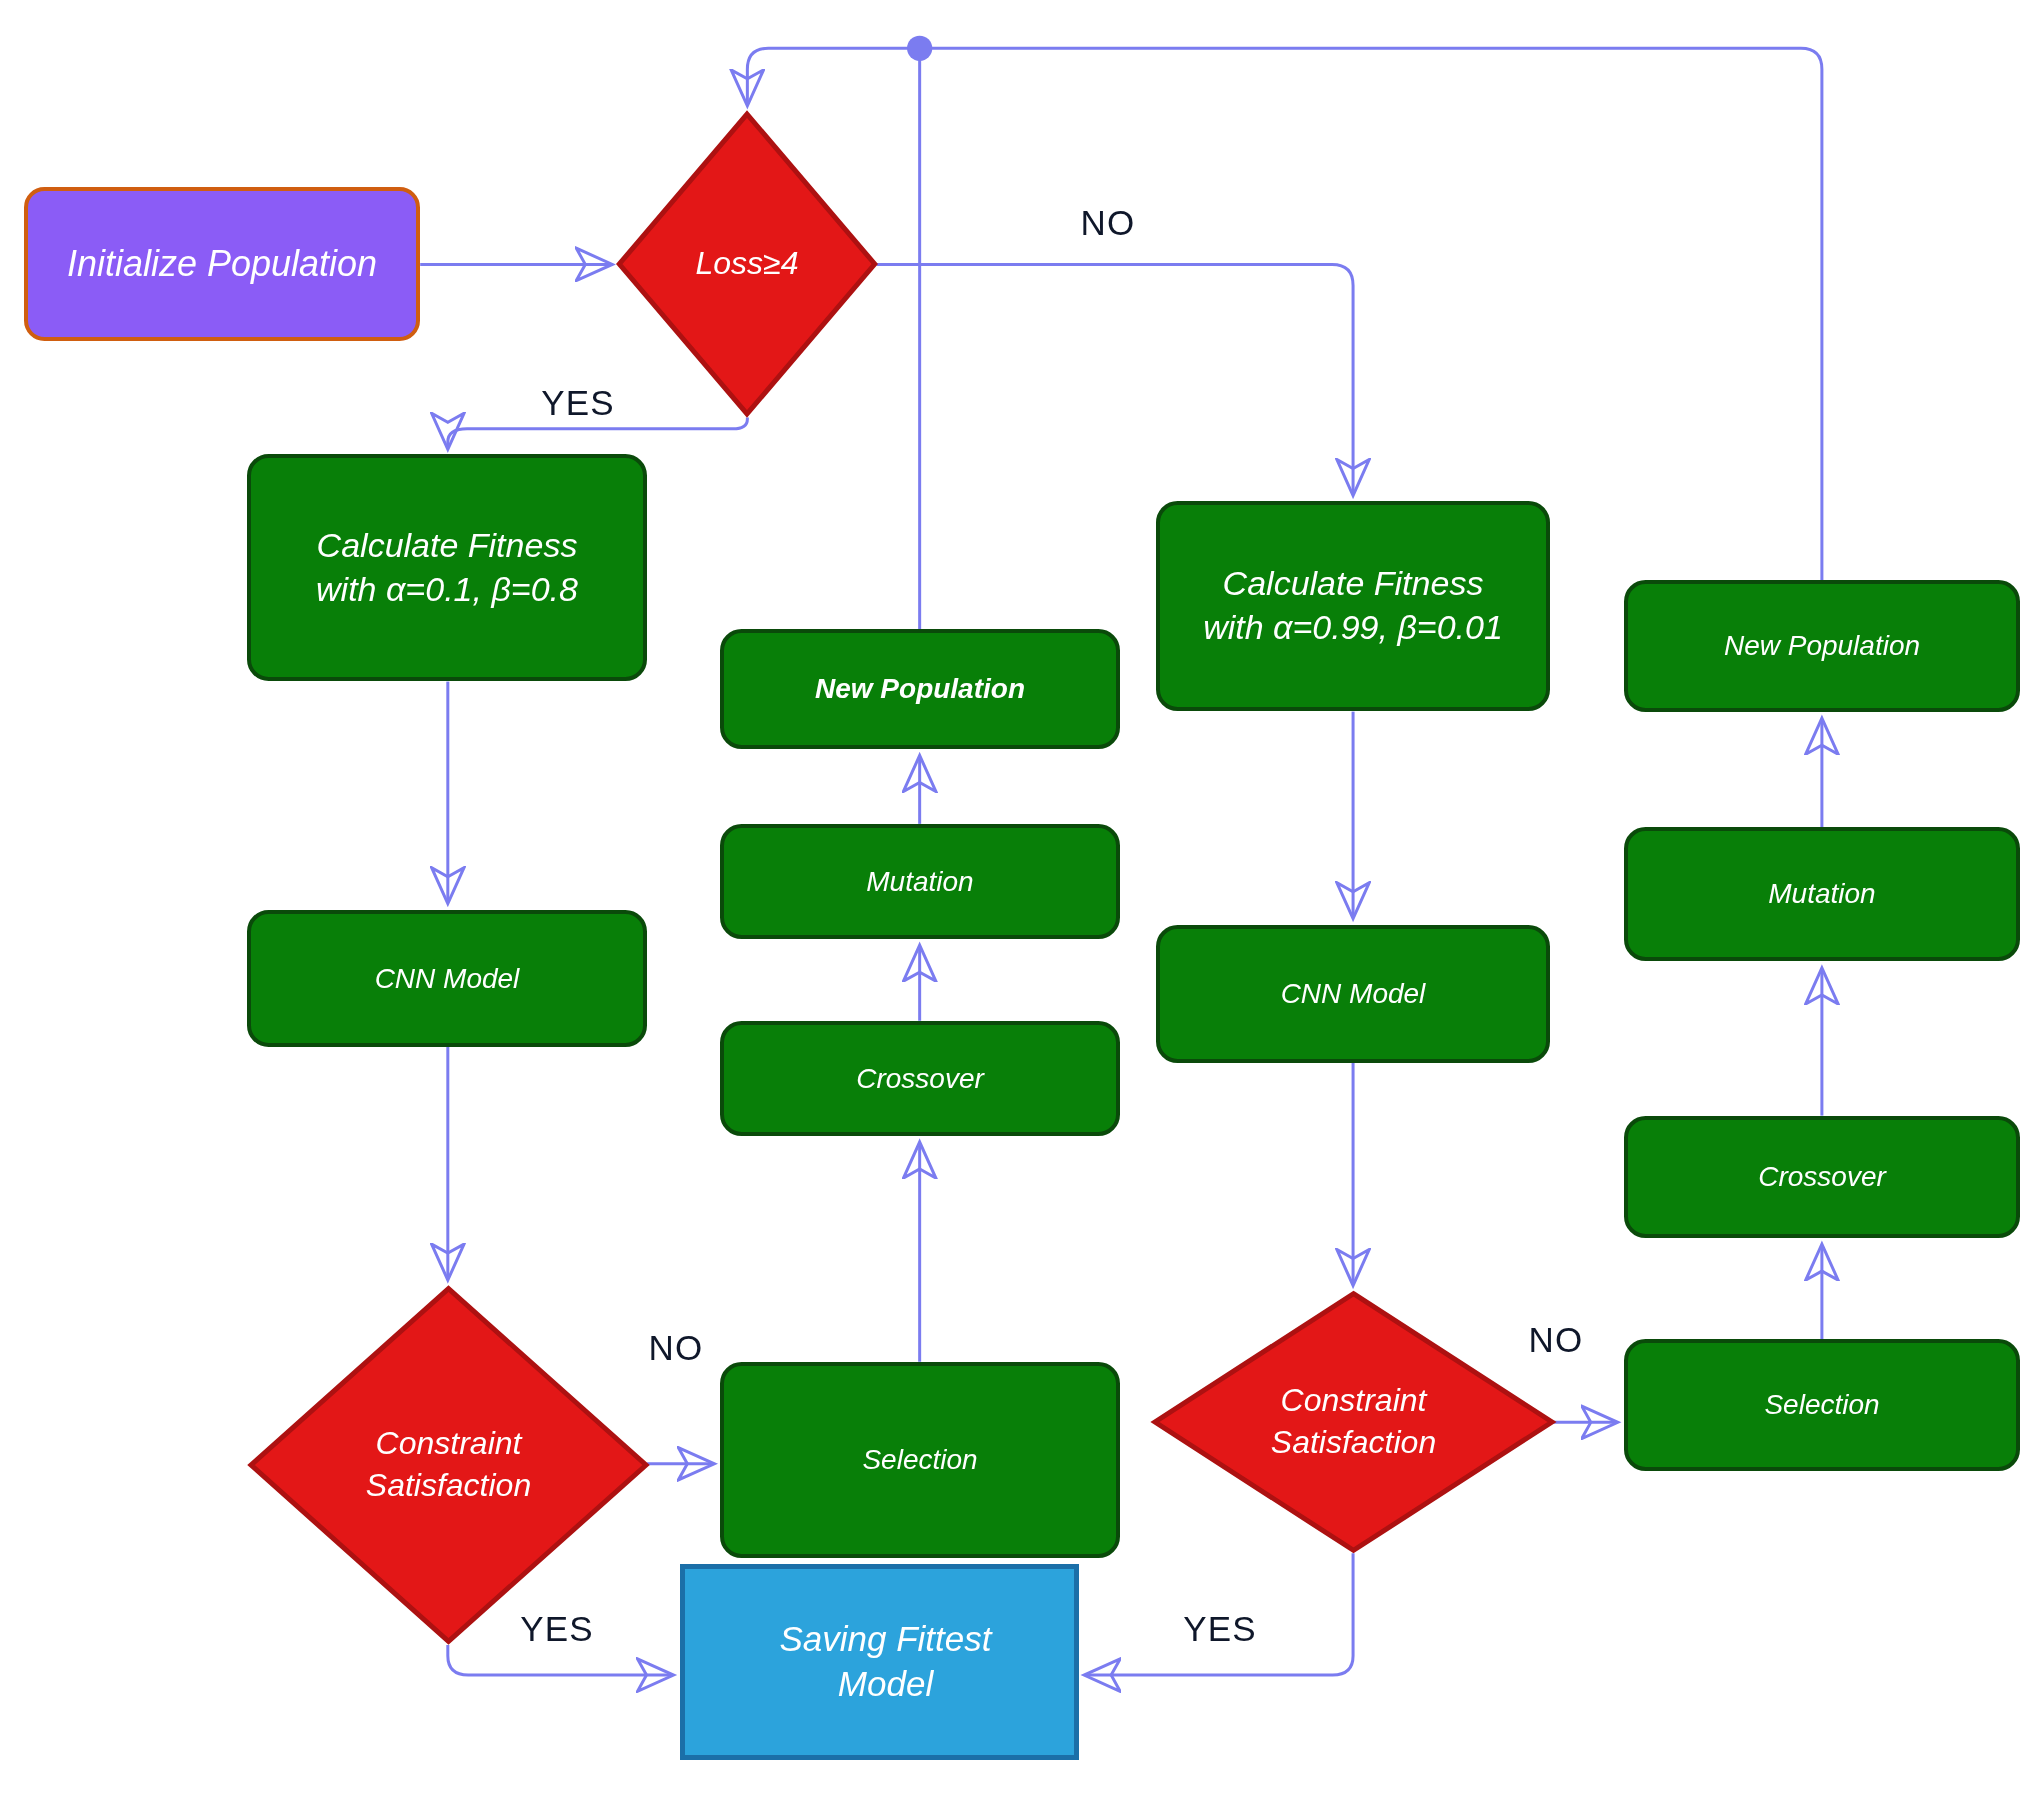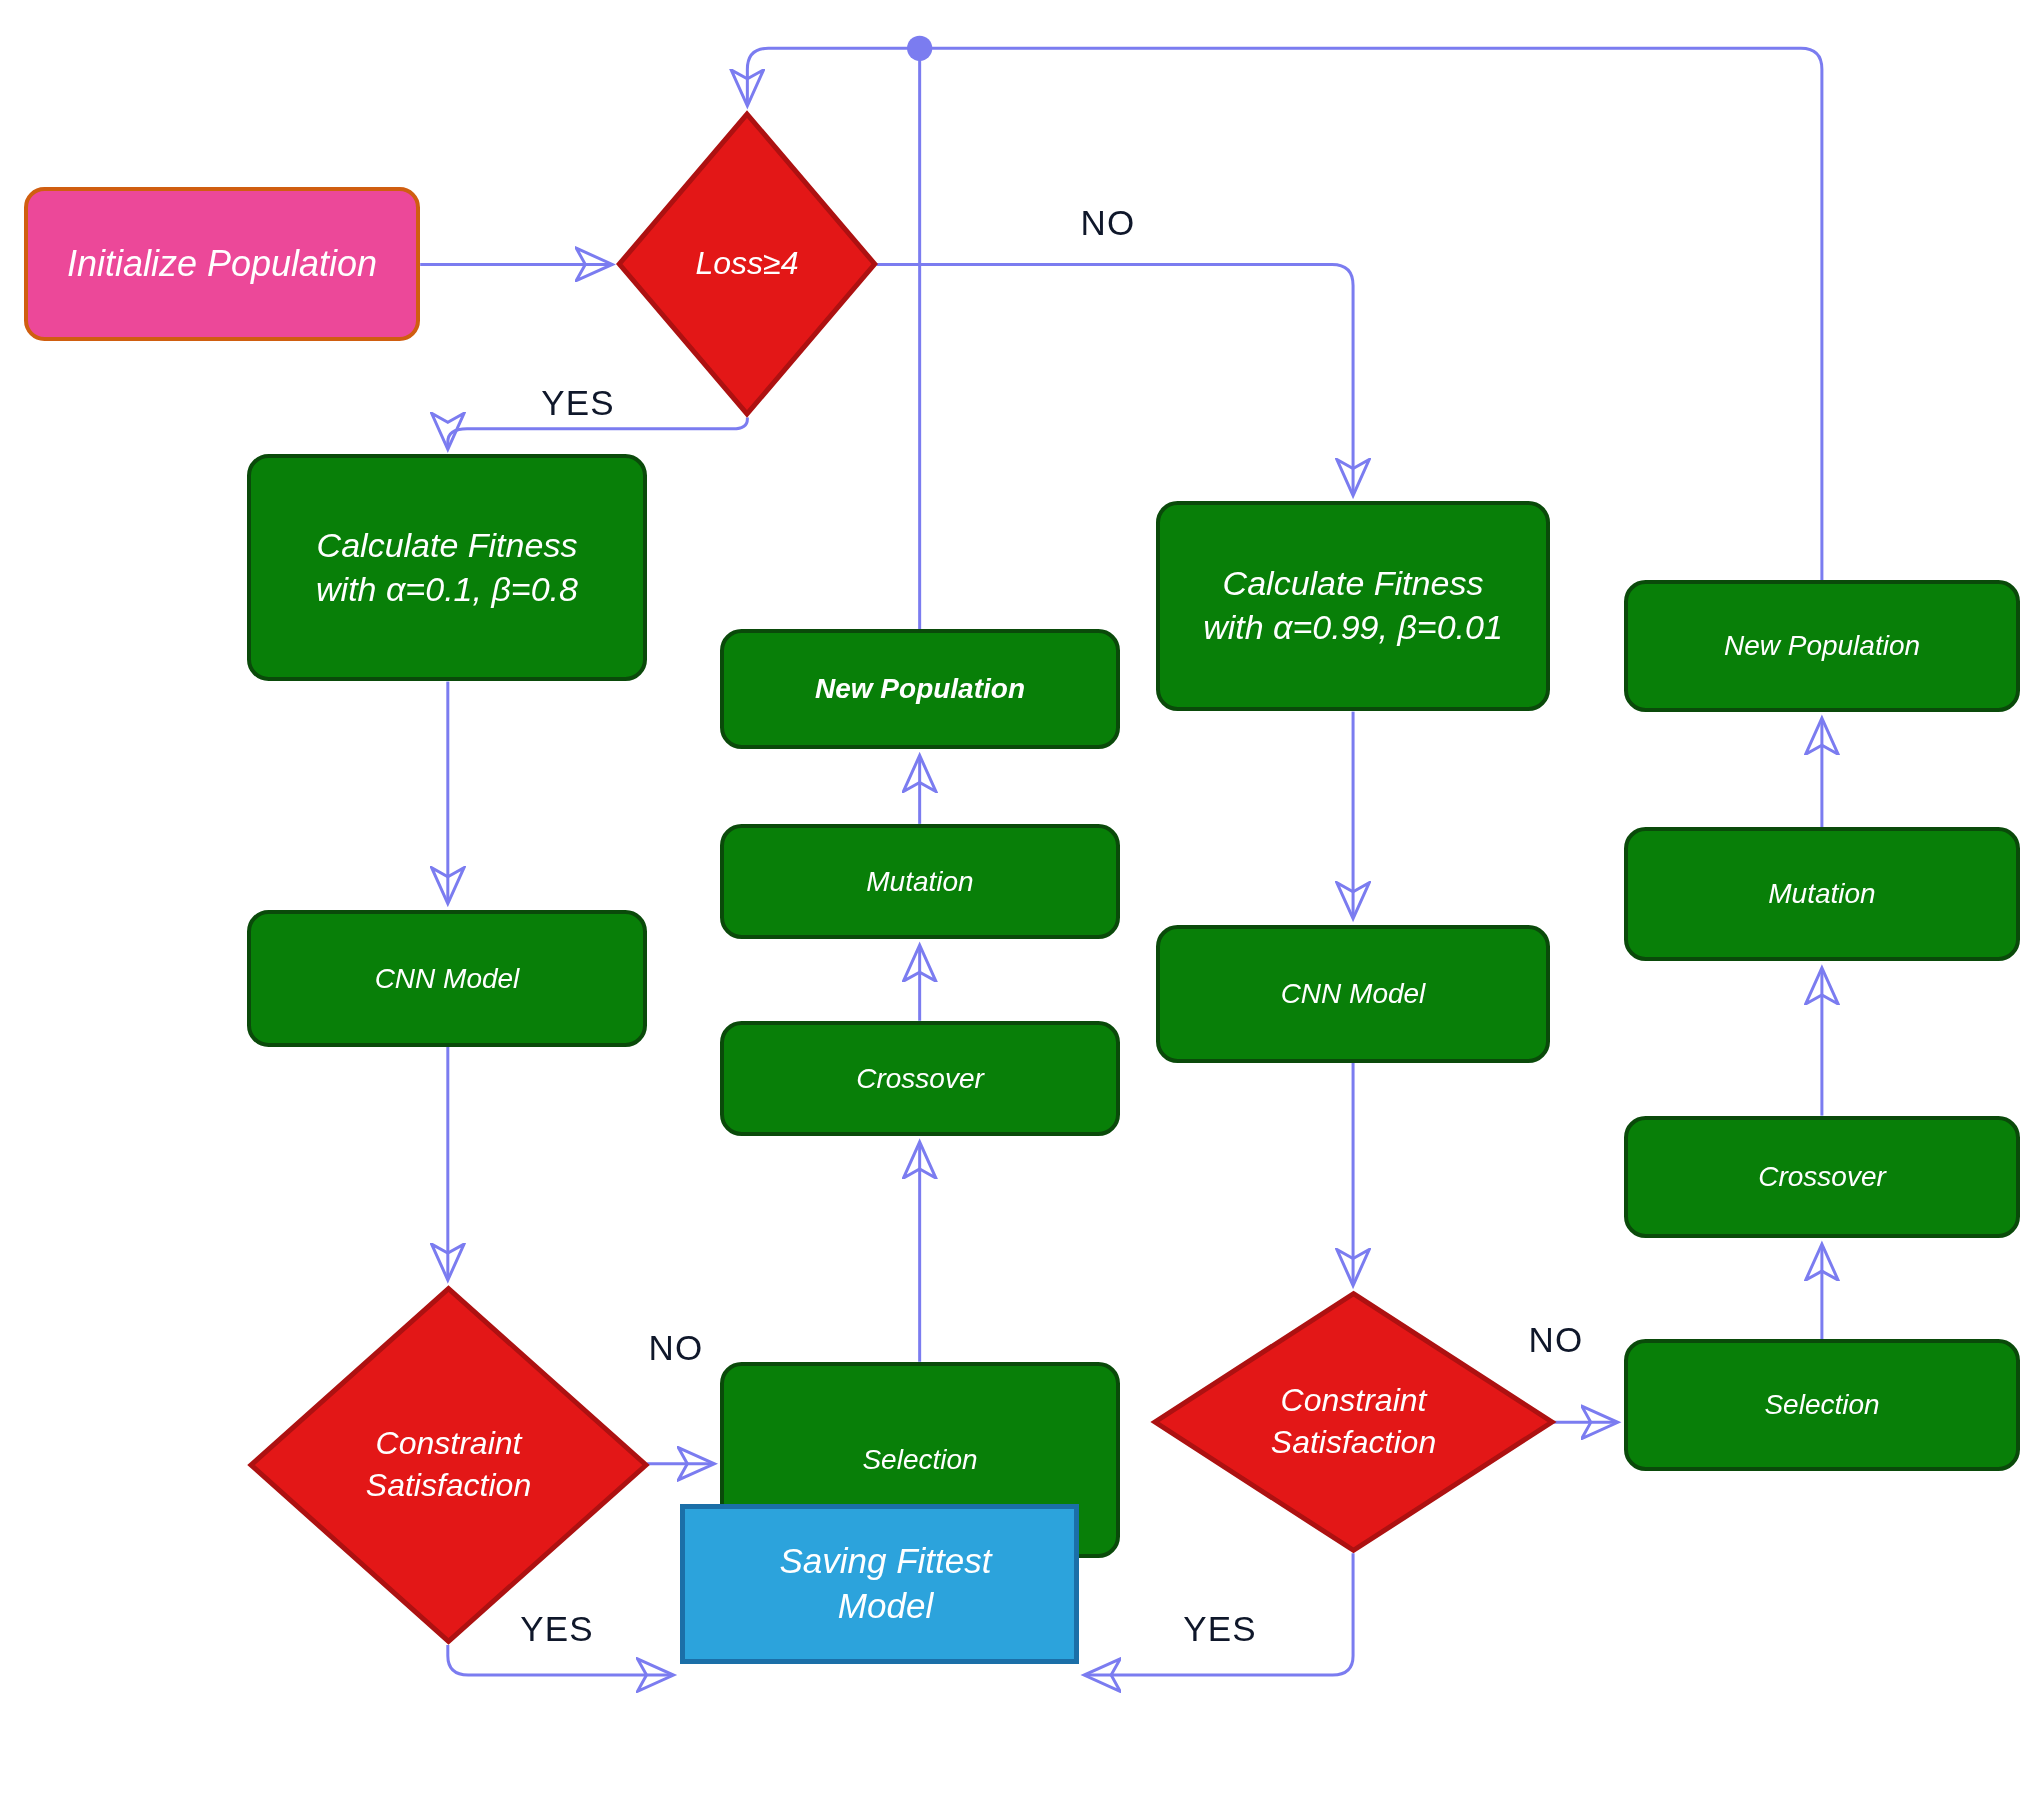--- a/index.html
+++ b/index.html
@@ -8,21 +8,21 @@
     font-family:"Liberation Sans", sans-serif;
   }
   #edges{position:absolute;left:0;top:0;width:2035px;height:1796px;}
   #edges path{fill:none;stroke:#7B7CF0;stroke-width:5px;}
   .node{
     position:absolute;box-sizing:border-box;
     display:flex;flex-direction:column;align-items:center;justify-content:center;
     text-align:center;color:#ffffff;font-style:italic;line-height:1.28;
   }
   .proc{background:#087F08;border:4.2px solid #0A4A0A;border-radius:21.6px;font-size:28px;}
-  .start{background:#ec4899;border:4.2px solid #D05E10;border-radius:20.4px;font-size:36px;}
+  .start{background:#8b5cf6;border:4.2px solid #D05E10;border-radius:20.4px;font-size:36px;}
   .terminal{background:#2CA3DC;border:5.4px solid #1B6FA8;border-radius:0;font-size:35px;}
   .two-line{font-size:34px;}
   .bold{font-weight:bold;}
   .diamond{position:absolute;}
   .diamond svg.dshape{position:absolute;left:0;top:0;width:100%;height:100%;overflow:visible;}
   .diamond polygon{fill:#E31717;stroke:#AD1111;stroke-width:5px;}
   .dlabel{
     position:absolute;left:0;top:0;right:0;bottom:0;
     display:flex;flex-direction:column;align-items:center;justify-content:center;
     color:#ffffff;font-style:italic;font-size:32px;line-height:1.3;text-align:center;
@@ -141,21 +141,21 @@
 <div class="diamond" style="left:1153px;top:1291px;width:401px;height:262px;">
   <svg class="dshape" viewBox="0 0 200 100" preserveAspectRatio="none">
     <polygon points="100,1 199,50 100,99 1,50" vector-effect="non-scaling-stroke"></polygon>
   </svg>
   <div class="dlabel">
     <span>Constraint</span>
     <span>Satisfaction</span>
   </div>
 </div>
 
-<div class="node terminal" style="left:680px;top:1504px;width:399px;height:160px;padding-left:12px;">
+<div class="node terminal" style="left:680px;top:1564px;width:399px;height:196px;padding-left:12px;">
   <span>Saving Fittest</span>
   <span>Model</span>
 </div>
 
 <div class="elabel" style="left:578px;top:403px;">YES</div>
 <div class="elabel" style="left:1108px;top:223px;">NO</div>
 <div class="elabel" style="left:676px;top:1348px;">NO</div>
 <div class="elabel" style="left:1556px;top:1340px;">NO</div>
 <div class="elabel" style="left:557px;top:1629px;">YES</div>
 <div class="elabel" style="left:1220px;top:1629px;">YES</div>

